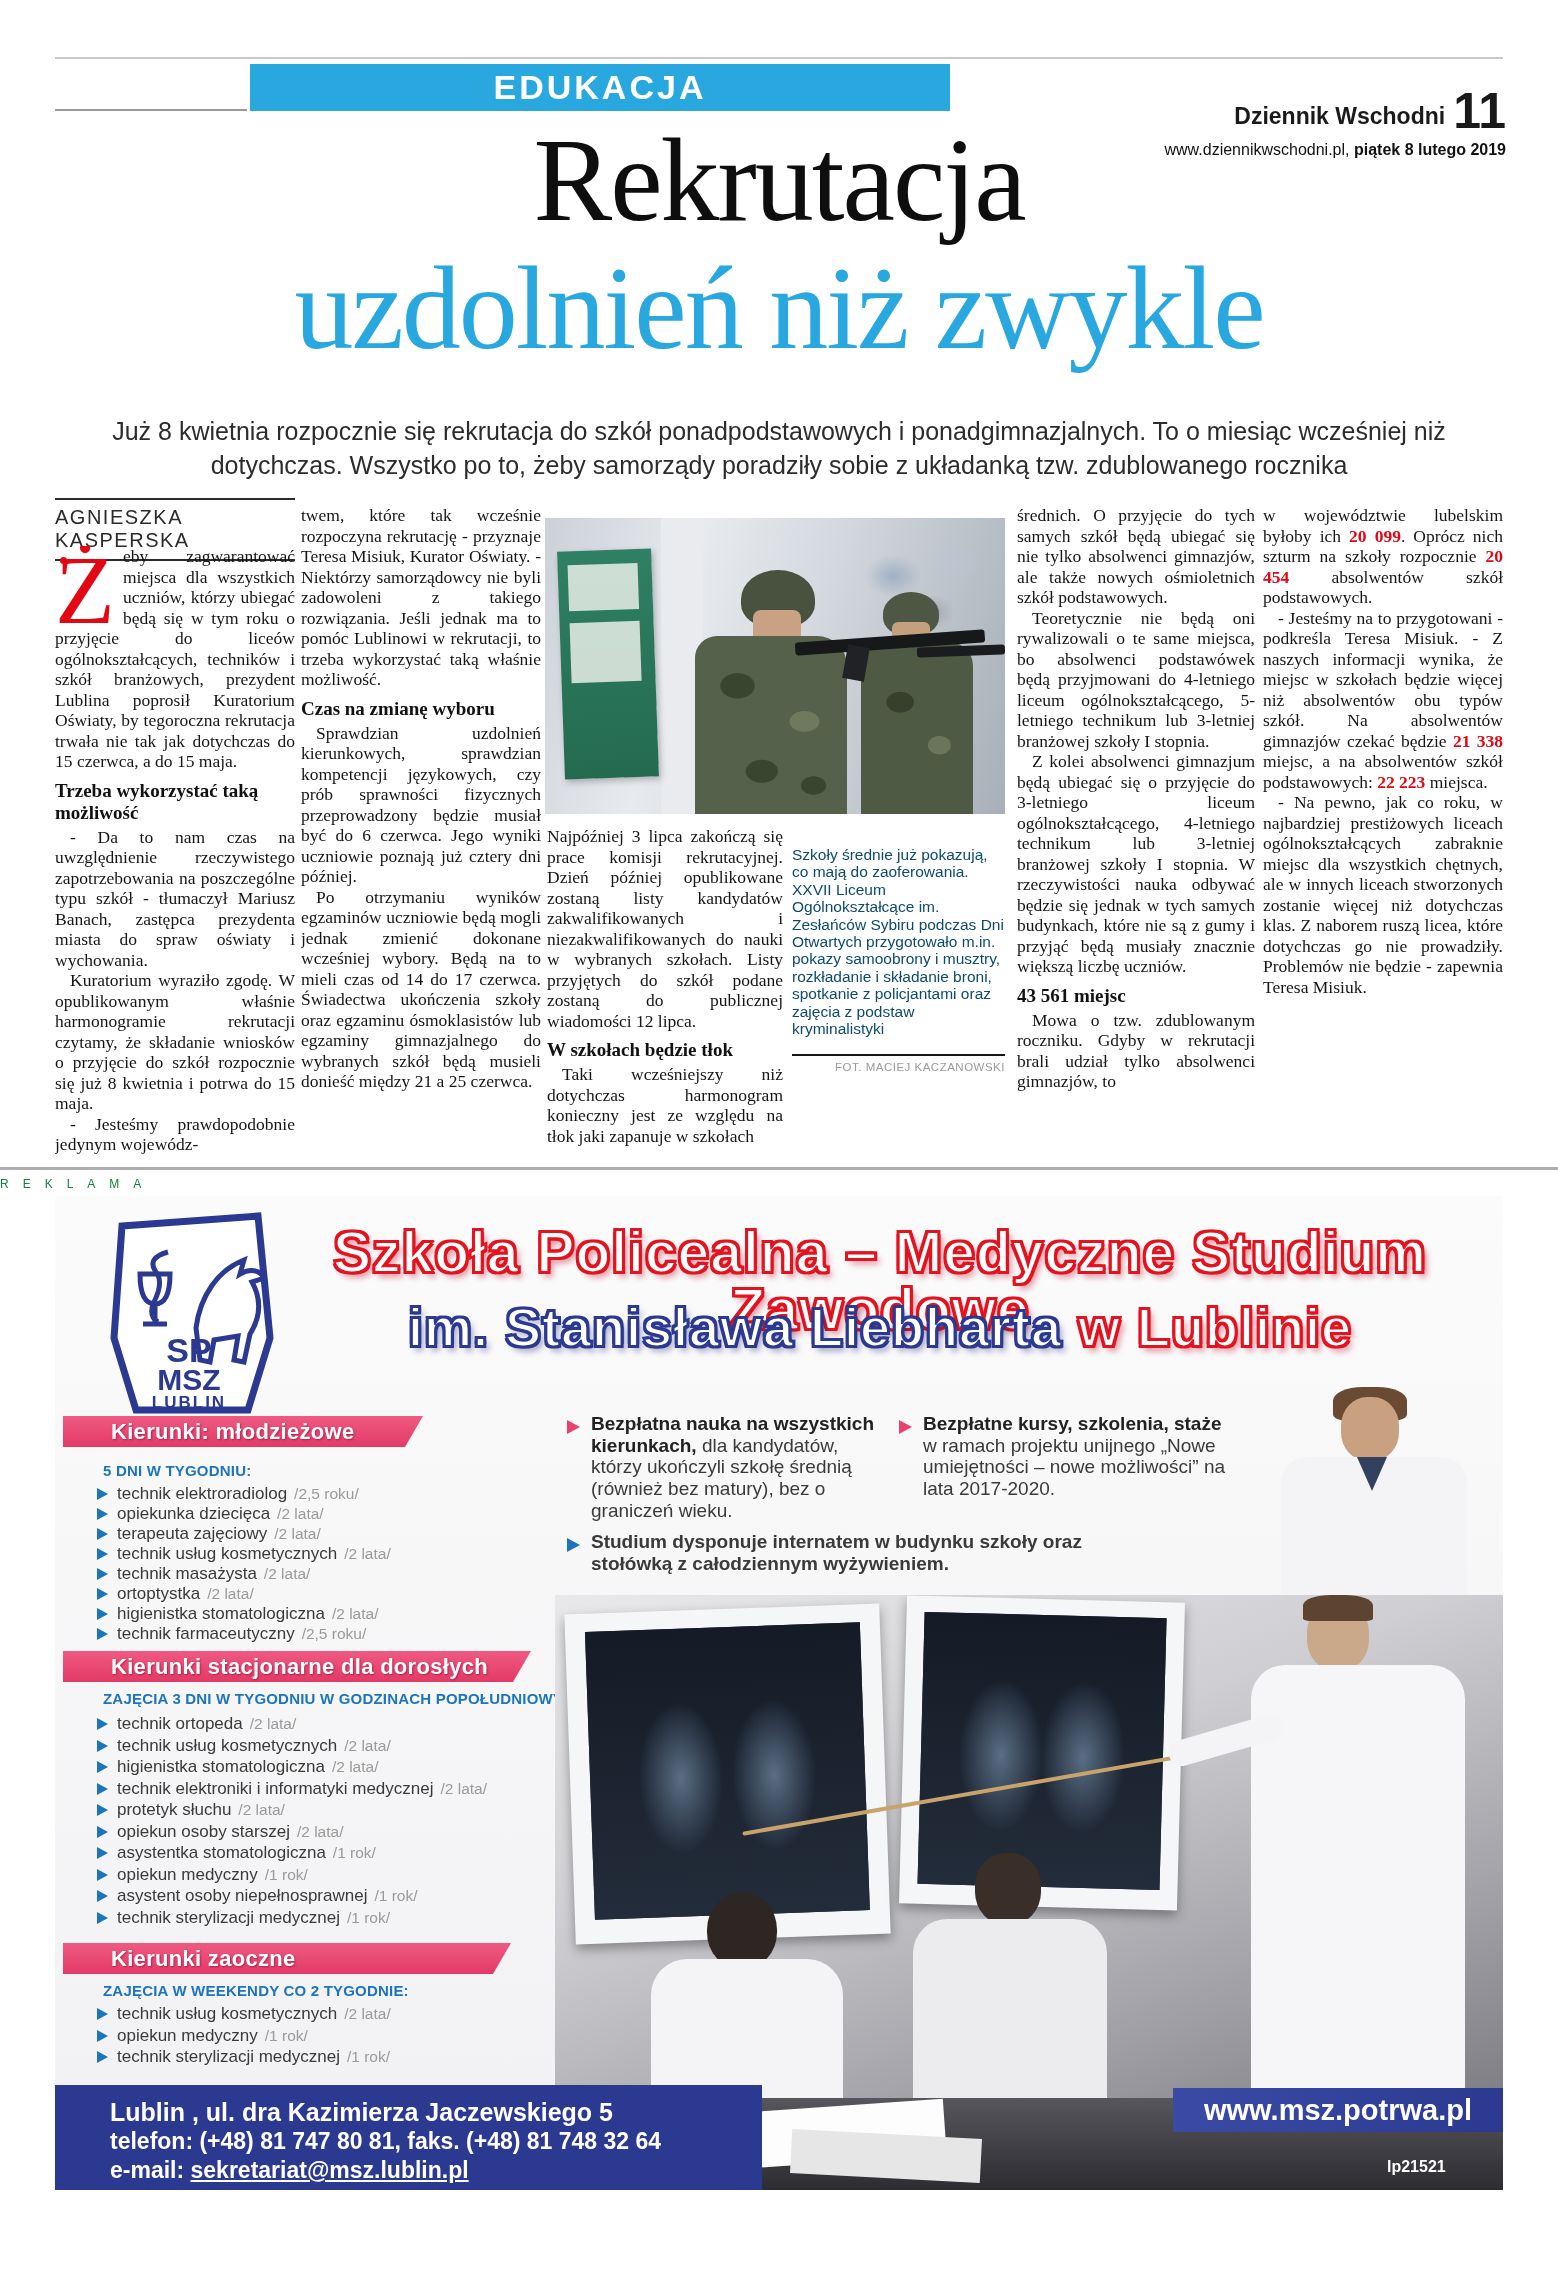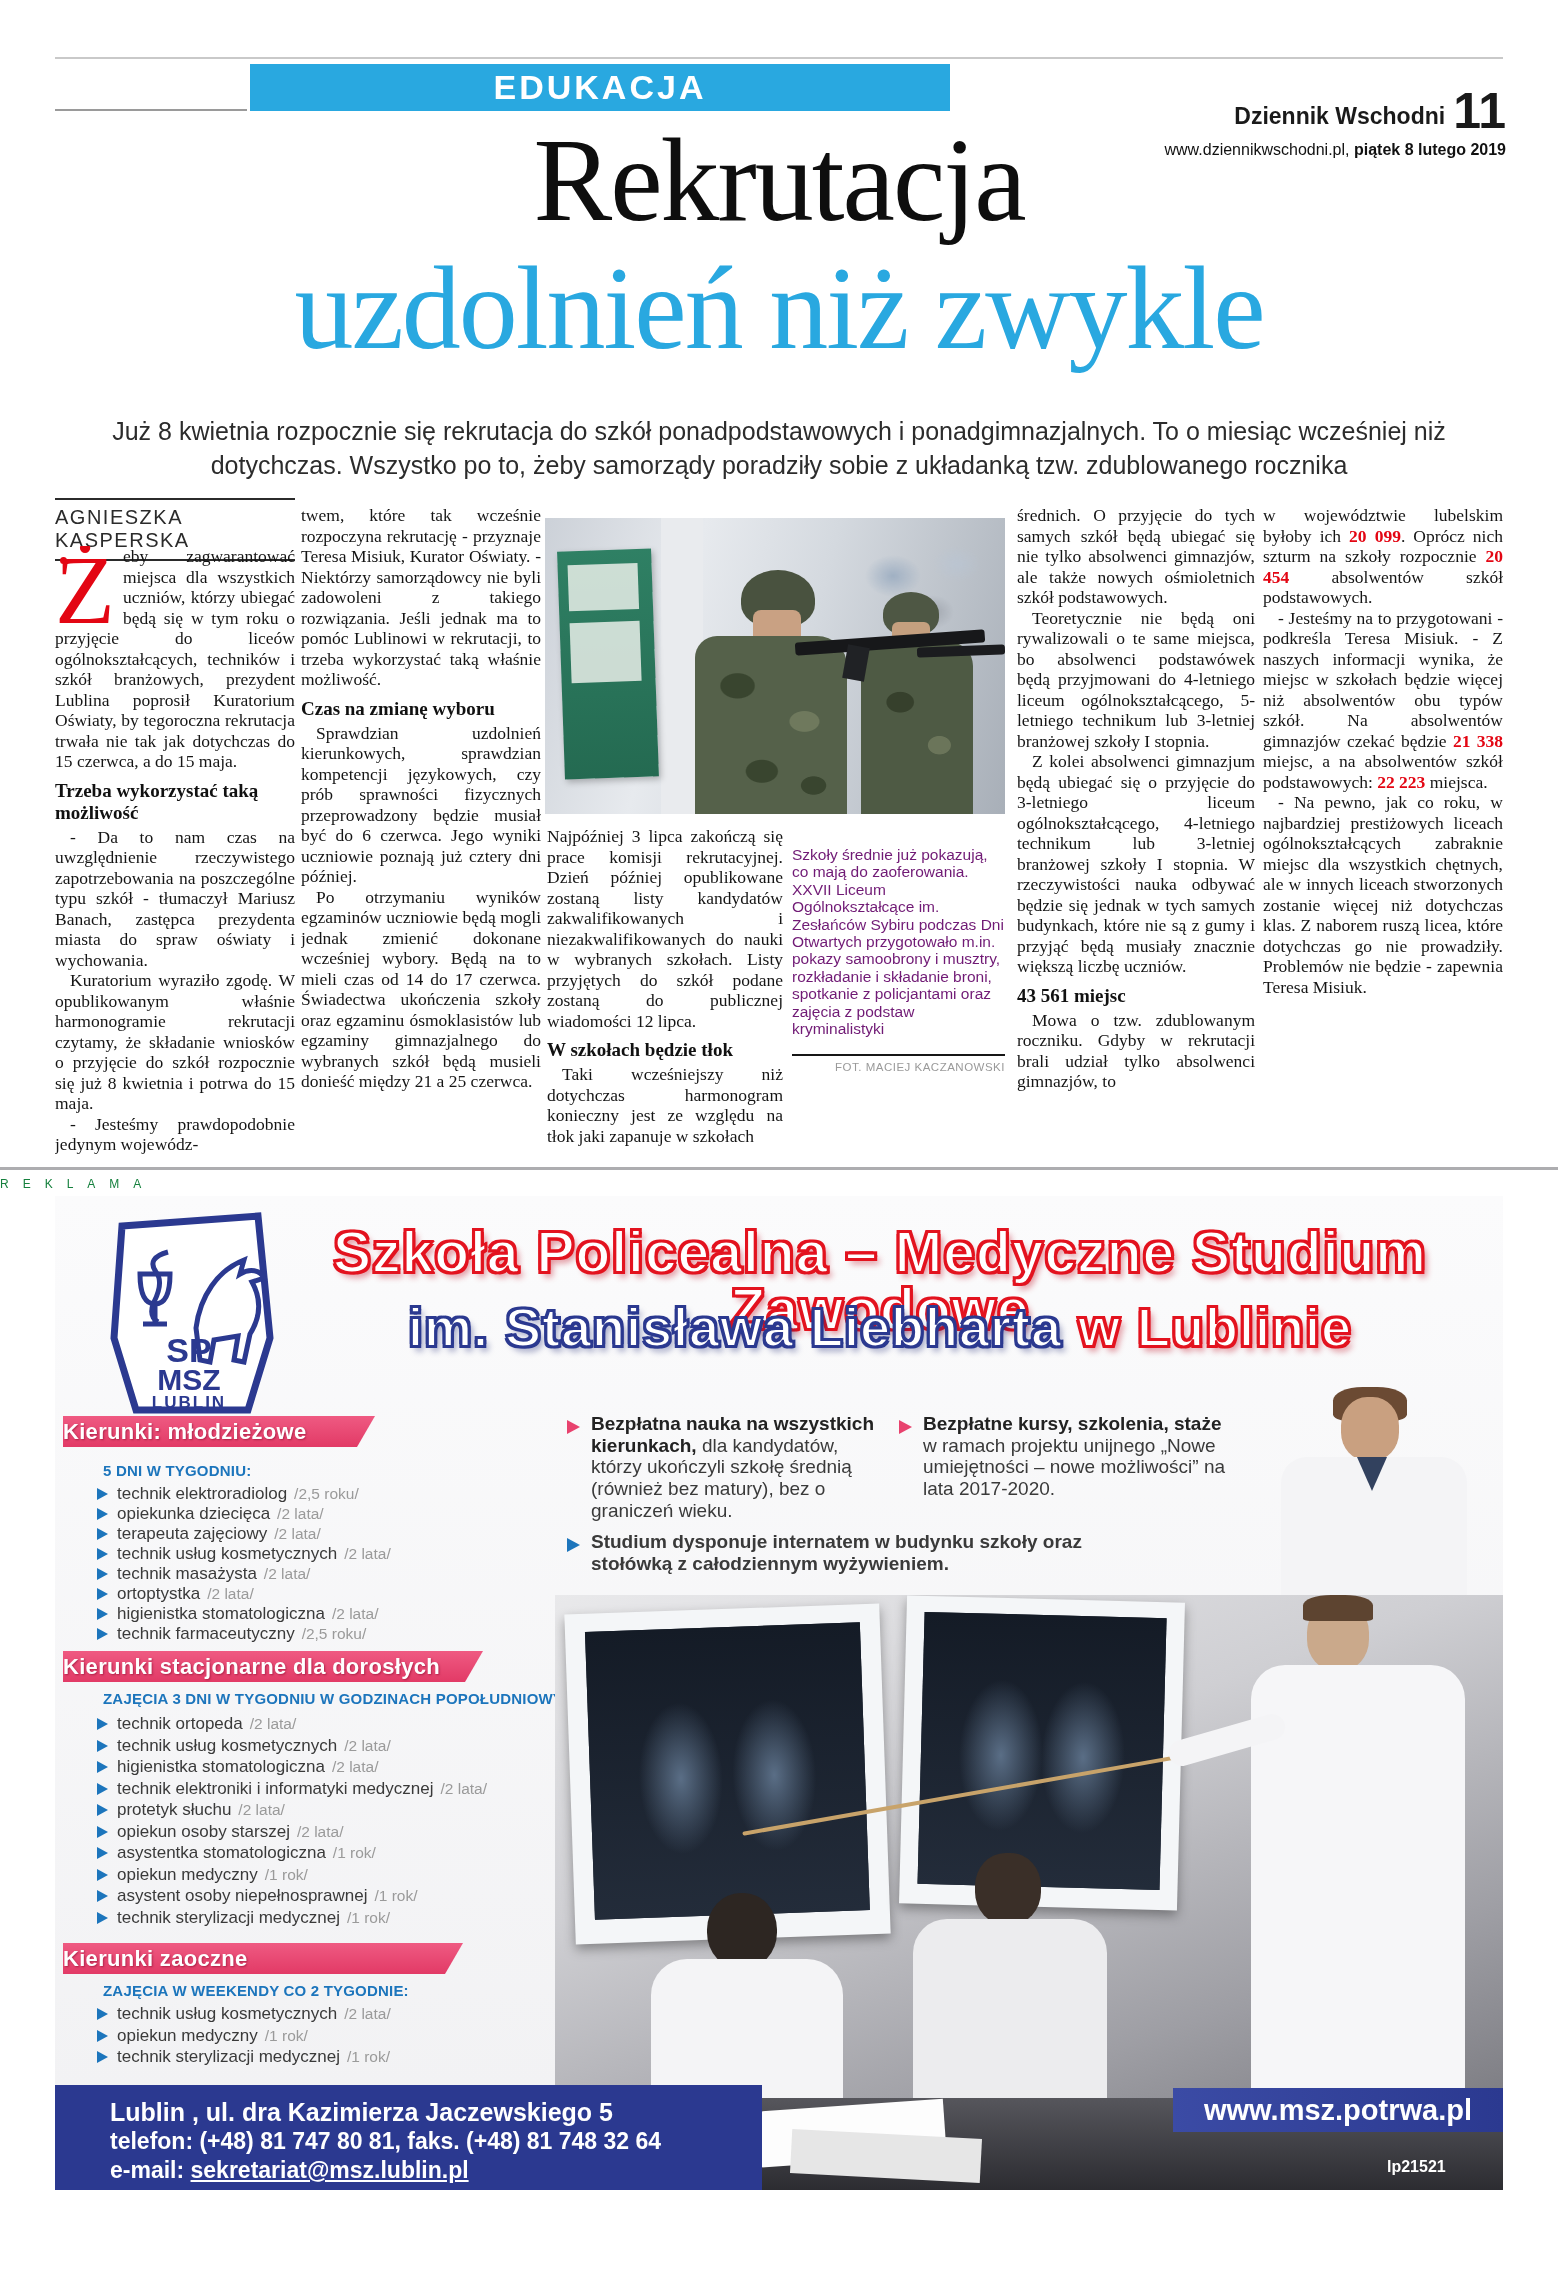--- a/index.html
+++ b/index.html
@@ -66,21 +66,21 @@
                              radial-gradient(22px 16px at 78% 84%,#39452f 55%,transparent 60%);}
   .ap-rifle1{left:250px;top:118px;width:190px;height:13px;background:#17181a;transform:rotate(-4deg);border-radius:3px;}
   .ap-mag1{left:300px;top:128px;width:22px;height:34px;background:#202225;transform:rotate(10deg);}
   .ap-helmet2{left:338px;top:74px;width:56px;height:44px;background:#4e5744;border-radius:50% 50% 42% 42%;}
   .ap-face2{left:347px;top:104px;width:38px;height:26px;background:#c5a07f;border-radius:6px;}
   .ap-body2{left:316px;top:124px;width:112px;height:172px;border-radius:18px 24px 0 0;background-color:#4e5a44;
             background-image:radial-gradient(24px 18px at 35% 35%,#36402c 55%,transparent 60%),
                              radial-gradient(20px 16px at 70% 60%,#6b755a 55%,transparent 60%);}
   .ap-rifle2{left:372px;top:128px;width:88px;height:10px;background:#1b1c1f;transform:rotate(-2deg);border-radius:3px;}
 
-  .caption{left:792px;top:846px;width:213px;font-size:15.5px;line-height:17.4px;color:#701a75;text-align:left;}
+  .caption{left:792px;top:846px;width:213px;font-size:15.5px;line-height:17.4px;color:#0c4a6e;text-align:left;}
   .credit{left:792px;top:1054px;width:213px;border-top:2px solid #161616;padding-top:5px;
           font-size:11.5px;color:#9a9a9a;letter-spacing:.5px;text-align:right;}
 
   
   .rek-line{left:0;top:1167px;width:1558px;height:3px;background:#adadb0;}
   .rek-label{left:0;top:1177px;width:1558px;text-align:left;font-size:12px;letter-spacing:14px;color:#15803d;}
 
   
   .ad{left:55px;top:1196px;width:1448px;height:994px;overflow:hidden;
       background:linear-gradient(180deg,#fbfbfc,#f1f1f3);}
@@ -90,21 +90,21 @@
        letter-spacing:1px;line-height:1;}
   .adt2{top:104px;font-size:54px;}
   .stroke-red{color:#fff;-webkit-text-stroke:2.2px #e3131f;
       text-shadow:-2px -2px 0 #e3131f,2px -2px 0 #e3131f,-2px 2px 0 #e3131f,2px 2px 0 #e3131f,4px 5px 6px rgba(190,10,30,.45);}
   .stroke-blue{color:#fff;-webkit-text-stroke:2.2px #2b3990;
       text-shadow:-2px -2px 0 #2b3990,2px -2px 0 #2b3990,-2px 2px 0 #2b3990,2px 2px 0 #2b3990,4px 5px 6px rgba(20,30,110,.4);}
 
   .logo-box{left:45px;top:14px;width:178px;height:206px;text-align:right;}
 
   .pinkbar{background:linear-gradient(#ef5a82,#e23a66);color:#fff;font-weight:bold;font-size:22px;
-           line-height:31px;height:31px;letter-spacing:.3px;
+           line-height:31px;height:31px;padding-left:48px;letter-spacing:.3px;
            clip-path:polygon(0 0,100% 0,calc(100% - 18px) 100%,0 100%);
            filter:drop-shadow(3px 4px 3px rgba(0,0,0,.28));text-shadow:1px 1px 2px rgba(120,0,35,.5);}
   .bar1{left:8px;top:220px;width:312px;}
   .bar2{left:8px;top:455px;width:420px;}
   .bar3{left:8px;top:747px;width:400px;}
   .sched{font-weight:bold;font-size:15px;color:#1c75bc;letter-spacing:.2px;}
   .s1{left:48px;top:266px;} .s2{left:48px;top:494px;} .s3{left:48px;top:786px;}
   .course-list{left:42px;}
   .l1{top:288px;} .l2{top:517px;} .l3{top:807px;}
   .course-item{display:flex;align-items:baseline;white-space:nowrap;}

